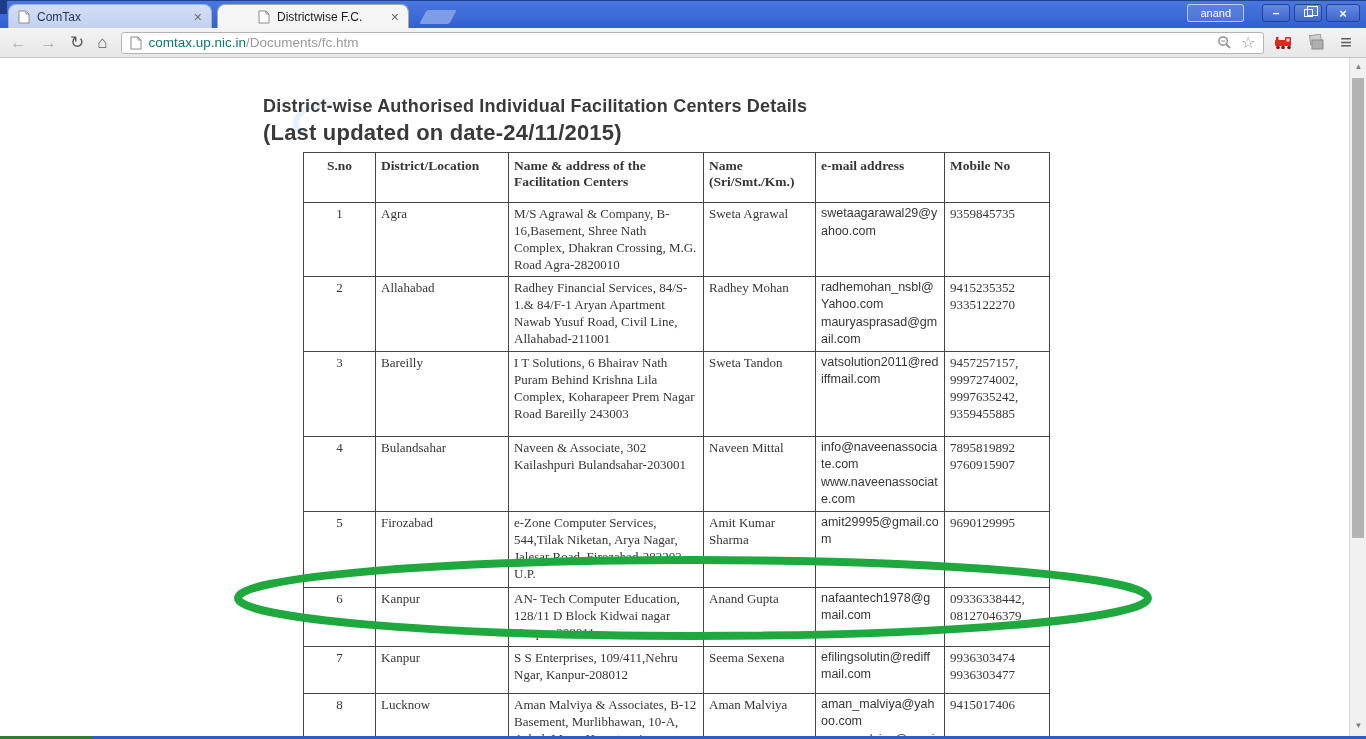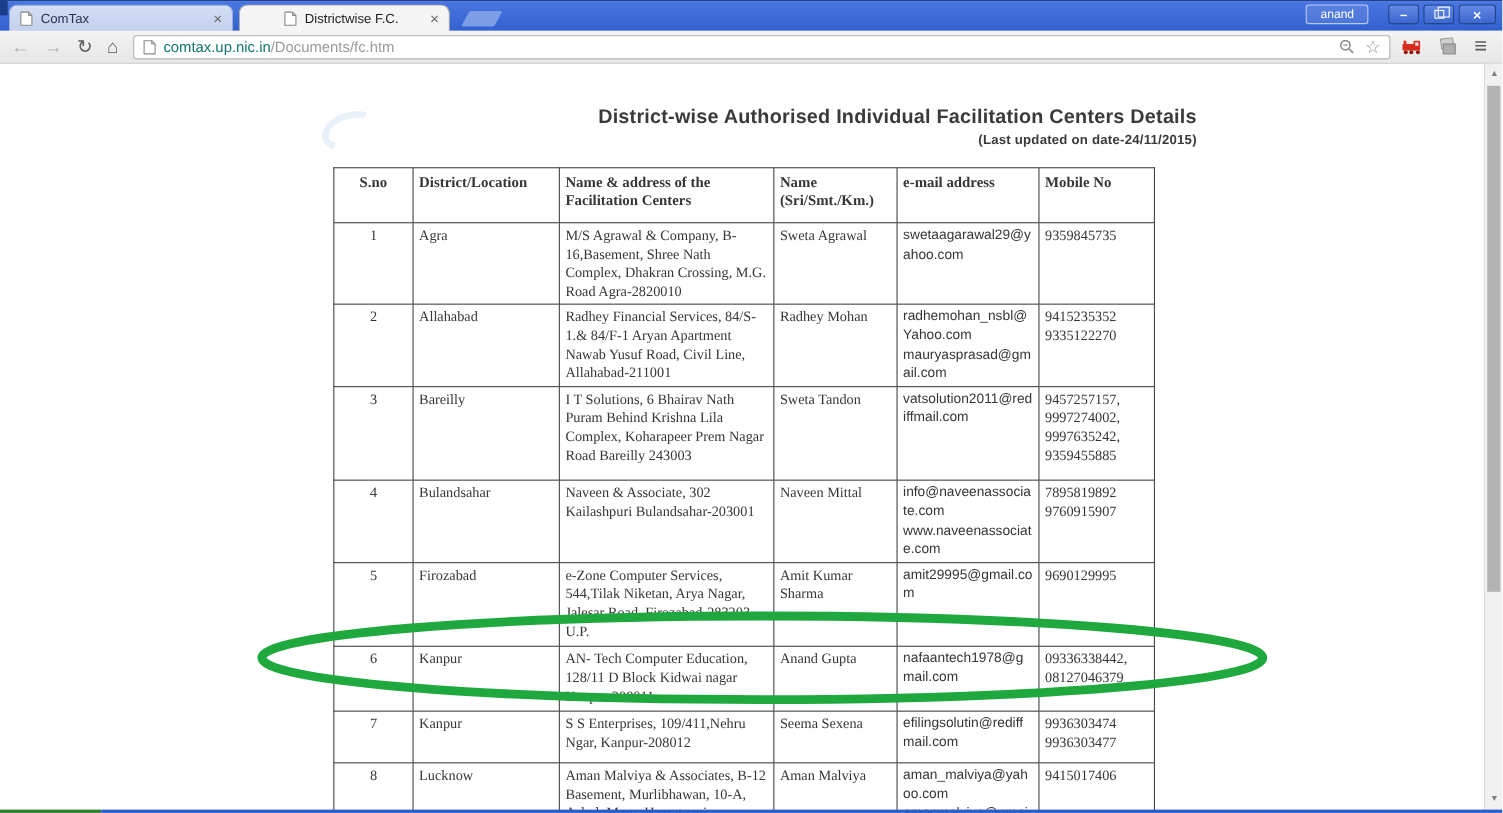--- a/index.html
+++ b/index.html
@@ -50,24 +50,24 @@
   .url-ico { margin-left:10px; display:flex; align-items:center; }
   .star { font-size:16px; color:#8f8f8f; margin-left:9px; }
   .ext-ico { margin-right:12px; display:flex; align-items:center; }
   .menu-ico { font-size:20px; color:#5c5c5c; margin:0 4px 0 2px; }
 
   
   .content { position:absolute; left:0; top:58px; width:1366px; height:681px; background:#fff; }
   .watermark { position:absolute; left:292px; top:44px; width:52px; height:34px;
                border:6px solid #d2e2f5; border-color:#d2e2f5 transparent transparent #d2e2f5;
                border-radius:50%; opacity:.5; transform:rotate(-18deg); }
-  .doc-title { position:absolute; left:263px; top:38px; width:825px; text-align:right;
+  .doc-title { position:absolute; left:263px; top:38px; width:825px; text-align:left;
                font-weight:bold; font-size:18px; color:#3a3a3a; letter-spacing:.2px;
                font-family:"Liberation Sans", sans-serif; }
-  .doc-title .line2 { font-size:12px; margin-top:3px; }
+  .doc-title .line2 { font-size:22px; margin-top:3px; }
 
   table.fc { position:absolute; left:303px; top:94px; width:746px;
              border-collapse:collapse; table-layout:fixed; }
   .fc th, .fc td { border:1px solid #454545; vertical-align:top; padding:2px 5px;
                    white-space:pre-line; color:#363636; overflow:hidden; }
   .fc th { font:bold 13.5px "Liberation Serif", serif; text-align:left; padding-top:5px; }
   .fc td { font:13px/1.32 "Liberation Serif", serif; }
   .fc .sno { text-align:center; }
   .fc td.email { font:12.5px/1.4 "Liberation Sans", sans-serif; word-break:break-all; }
   .fc thead tr { height:50px; }

